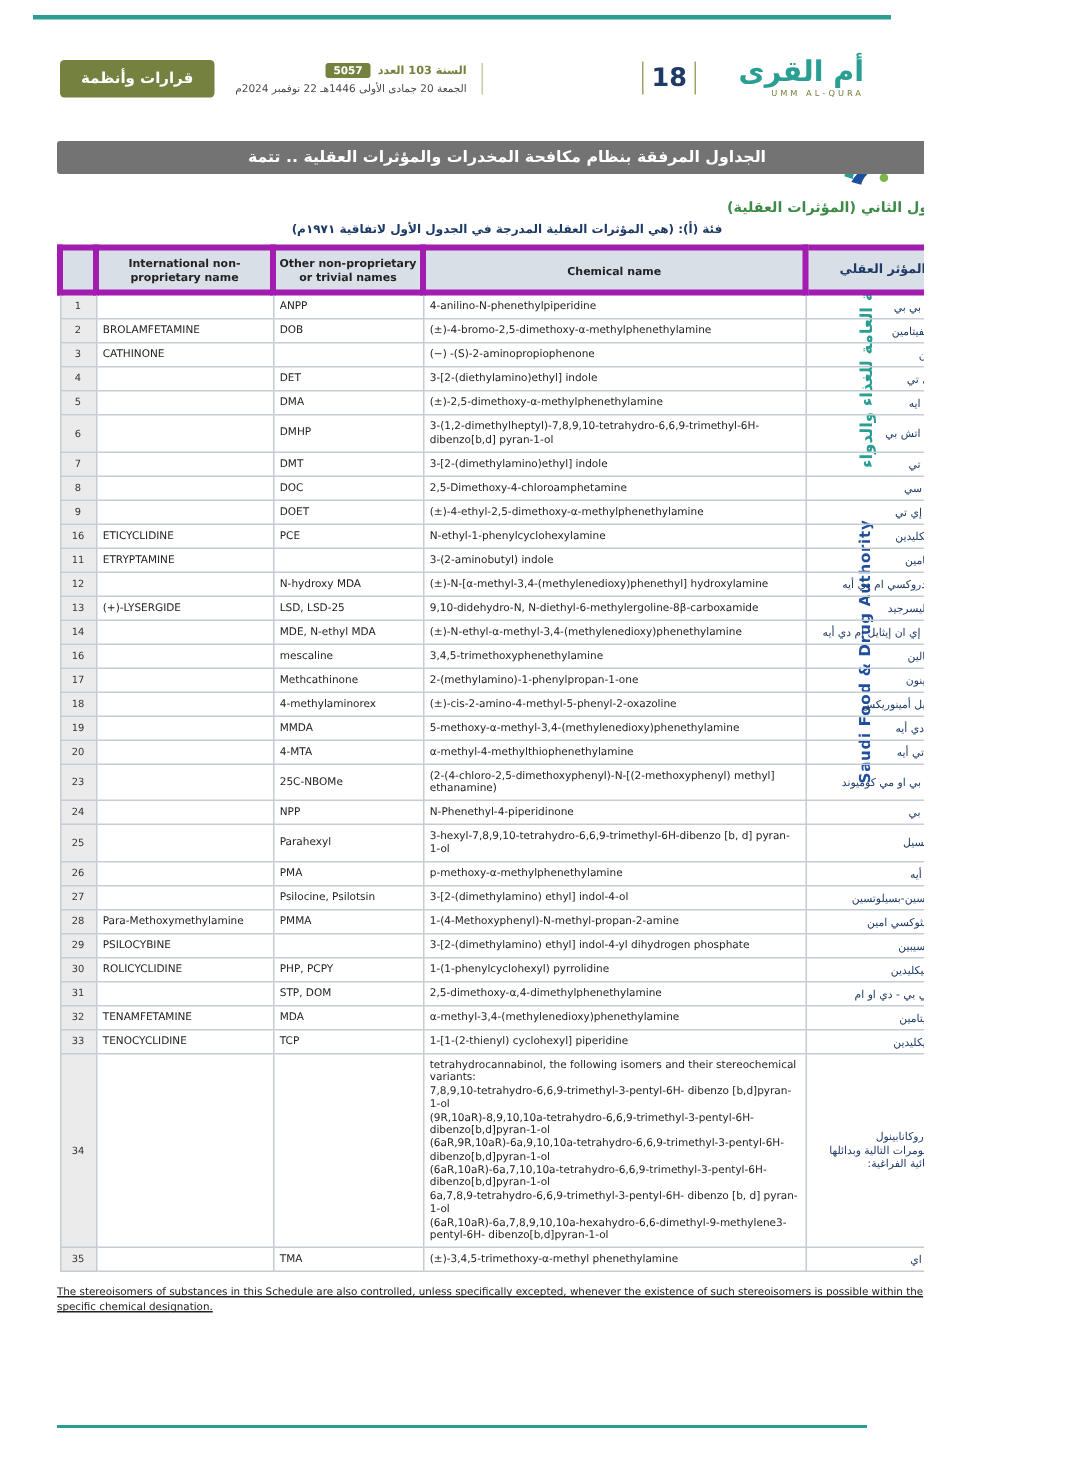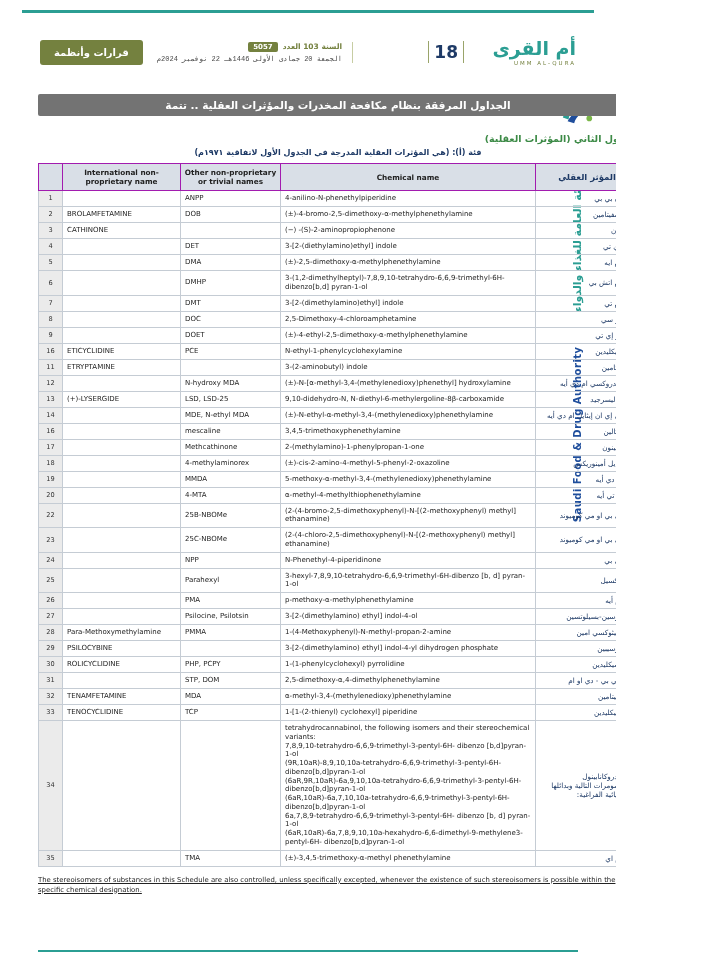--- a/index.html
+++ b/index.html
@@ -8,21 +8,21 @@
 
   .top-rule { position: absolute; top: 10px; left: 22px; right: 22px; height: 2.5px; background: #2b9e93; }
   .bottom-rule { position: absolute; bottom: 20px; left: 38px; right: 38px; height: 2.5px; background: #2b9e93; }
 
   
   .header { position: absolute; top: 34px; left: 40px; right: 40px; height: 36px; display: flex; align-items: center; }
   .section-box { background: #74813f; color: #fff; font-size: 10px; font-weight: bold; padding: 7px 14px; border-radius: 3px; direction: rtl; white-space: nowrap; }
   .issue-info { margin-right: auto; margin-left: 14px; direction: rtl; text-align: right; padding-right: 10px; border-right: 1px solid #c7cda3; }
   .issue-line { display: flex; direction: rtl; align-items: center; gap: 5px; color: #74813f; font-weight: bold; font-size: 7.5px; }
   .issue-num { background: #74813f; color: #fff; padding: 1px 5px; border-radius: 2px; font-size: 7px; }
-  .date-line { color: #4a4a4a; font-size: 7px; margin-top: 3px; white-space: nowrap; font-family: Liberation Mono, monospace; }
+  .date-line { color: #4a4a4a; font-size: 7px; margin-top: 3px; white-space: nowrap; }
   .pageno-wrap { display: flex; align-items: center; gap: 5px; margin-left: 12px; margin-right: 12px; }
   .pageno-wrap .bar { width: 1px; height: 22px; background: #9aa46a; display: inline-block; }
   .pageno-wrap .pn { font-size: 17px; font-weight: bold; color: #1e3a66; }
   .uq-logo { text-align: right; min-width: 100px; }
   .uq-text { color: #2b9e93; font-size: 19px; font-weight: bold; direction: rtl; line-height: 1; }
   .uq-sub { color: #74813f; font-size: 5.5px; letter-spacing: 2px; margin-top: 2px; }
 
   
   .sidebar { position: absolute; right: 14px; top: 92px; width: 50px; height: 430px; display: flex; flex-direction: column; align-items: center; gap: 12px; }
   .v-text { writing-mode: vertical-rl; transform: rotate(180deg); white-space: nowrap; }
@@ -30,21 +30,21 @@
   .sidebar-en { color: #1f4e9c; font-weight: bold; font-size: 10px; letter-spacing: 0.5px; height: 210px; }
 
   
   .main { position: absolute; left: 38px; top: 94px; width: 600px; }
   .title-bar { background: #737373; color: #ffffff; font-weight: bold; font-size: 10.5px; text-align: center; padding: 5px 4px; border-radius: 2px; direction: rtl; }
   .subtitle { color: #3c8a46; font-weight: bold; font-size: 9.5px; text-align: right; margin-top: 17px; direction: rtl; }
   .category { color: #1e3a66; font-weight: bold; font-size: 8px; text-align: center; margin-top: 4px; margin-bottom: 6px; direction: rtl; }
 
   table { width: 100%; border-collapse: collapse; table-layout: fixed; }
   col.c-num { width: 24px; } col.c-inn { width: 118px; } col.c-other { width: 100px; } col.c-chem { width: 255px; } col.c-ar { width: 103px; }
-  th { background: #d9dfe7; border: 1px solid #a21caf; font-size: 7.3px; font-weight: bold; color: #222; padding: 4px 2px; text-align: center; vertical-align: middle; }
+  th { background: #d9dfe7; border: 4px solid #a21caf; font-size: 7.3px; font-weight: bold; color: #222; padding: 4px 2px; text-align: center; vertical-align: middle; }
   th.ar-h { font-size: 8.5px; color: #1e3a66; direction: rtl; }
   td { border: 1px solid #c5ccd4; font-size: 7px; color: #222; padding: 3px 4px; vertical-align: middle; line-height: 1.25; word-wrap: break-word; }
   td.num { background: #ebebeb; text-align: center; color: #333; font-size: 6.6px; padding: 3px 1px; }
   td.chem, td.ar { white-space: pre-line; }
   td.ar { direction: rtl; text-align: right; color: #1e3a66; font-size: 7.2px; padding-left: 2px; padding-right: 6px; }
 
   .footnote { margin-top: 8px; font-size: 6.9px; color: #222; line-height: 1.45; width: 600px; text-decoration: underline; }
 
   
   .sfda-logo { width: 42px; height: 40px; }
@@ -237,27 +237,20 @@
             <td class="ar">ام ام دي أيه</td>
           </tr>
           <tr>
             <td class="num">20</td>
             <td class="inn"></td>
             <td class="other">4-MTA</td>
             <td class="chem">α-methyl-4-methylthiophenethylamine</td>
             <td class="ar">٤- ام تي أيه</td>
           </tr>
           <tr>
-            <td class="num">22</td>
-            <td class="inn"></td>
-            <td class="other">25B-NBOMe</td>
-            <td class="chem">(2-(4-bromo-2,5-dimethoxyphenyl)-N-[(2-methoxyphenyl) methyl] ethanamine)</td>
-            <td class="ar">ان اي بي او مي كوميوند</td>
-          </tr>
-          <tr>
             <td class="num">23</td>
             <td class="inn"></td>
             <td class="other">25C-NBOMe</td>
             <td class="chem">(2-(4-chloro-2,5-dimethoxyphenyl)-N-[(2-methoxyphenyl) methyl] ethanamine)</td>
             <td class="ar">ان اي بي او مي كوميوند</td>
           </tr>
           <tr>
             <td class="num">24</td>
             <td class="inn"></td>
             <td class="other">NPP</td>

